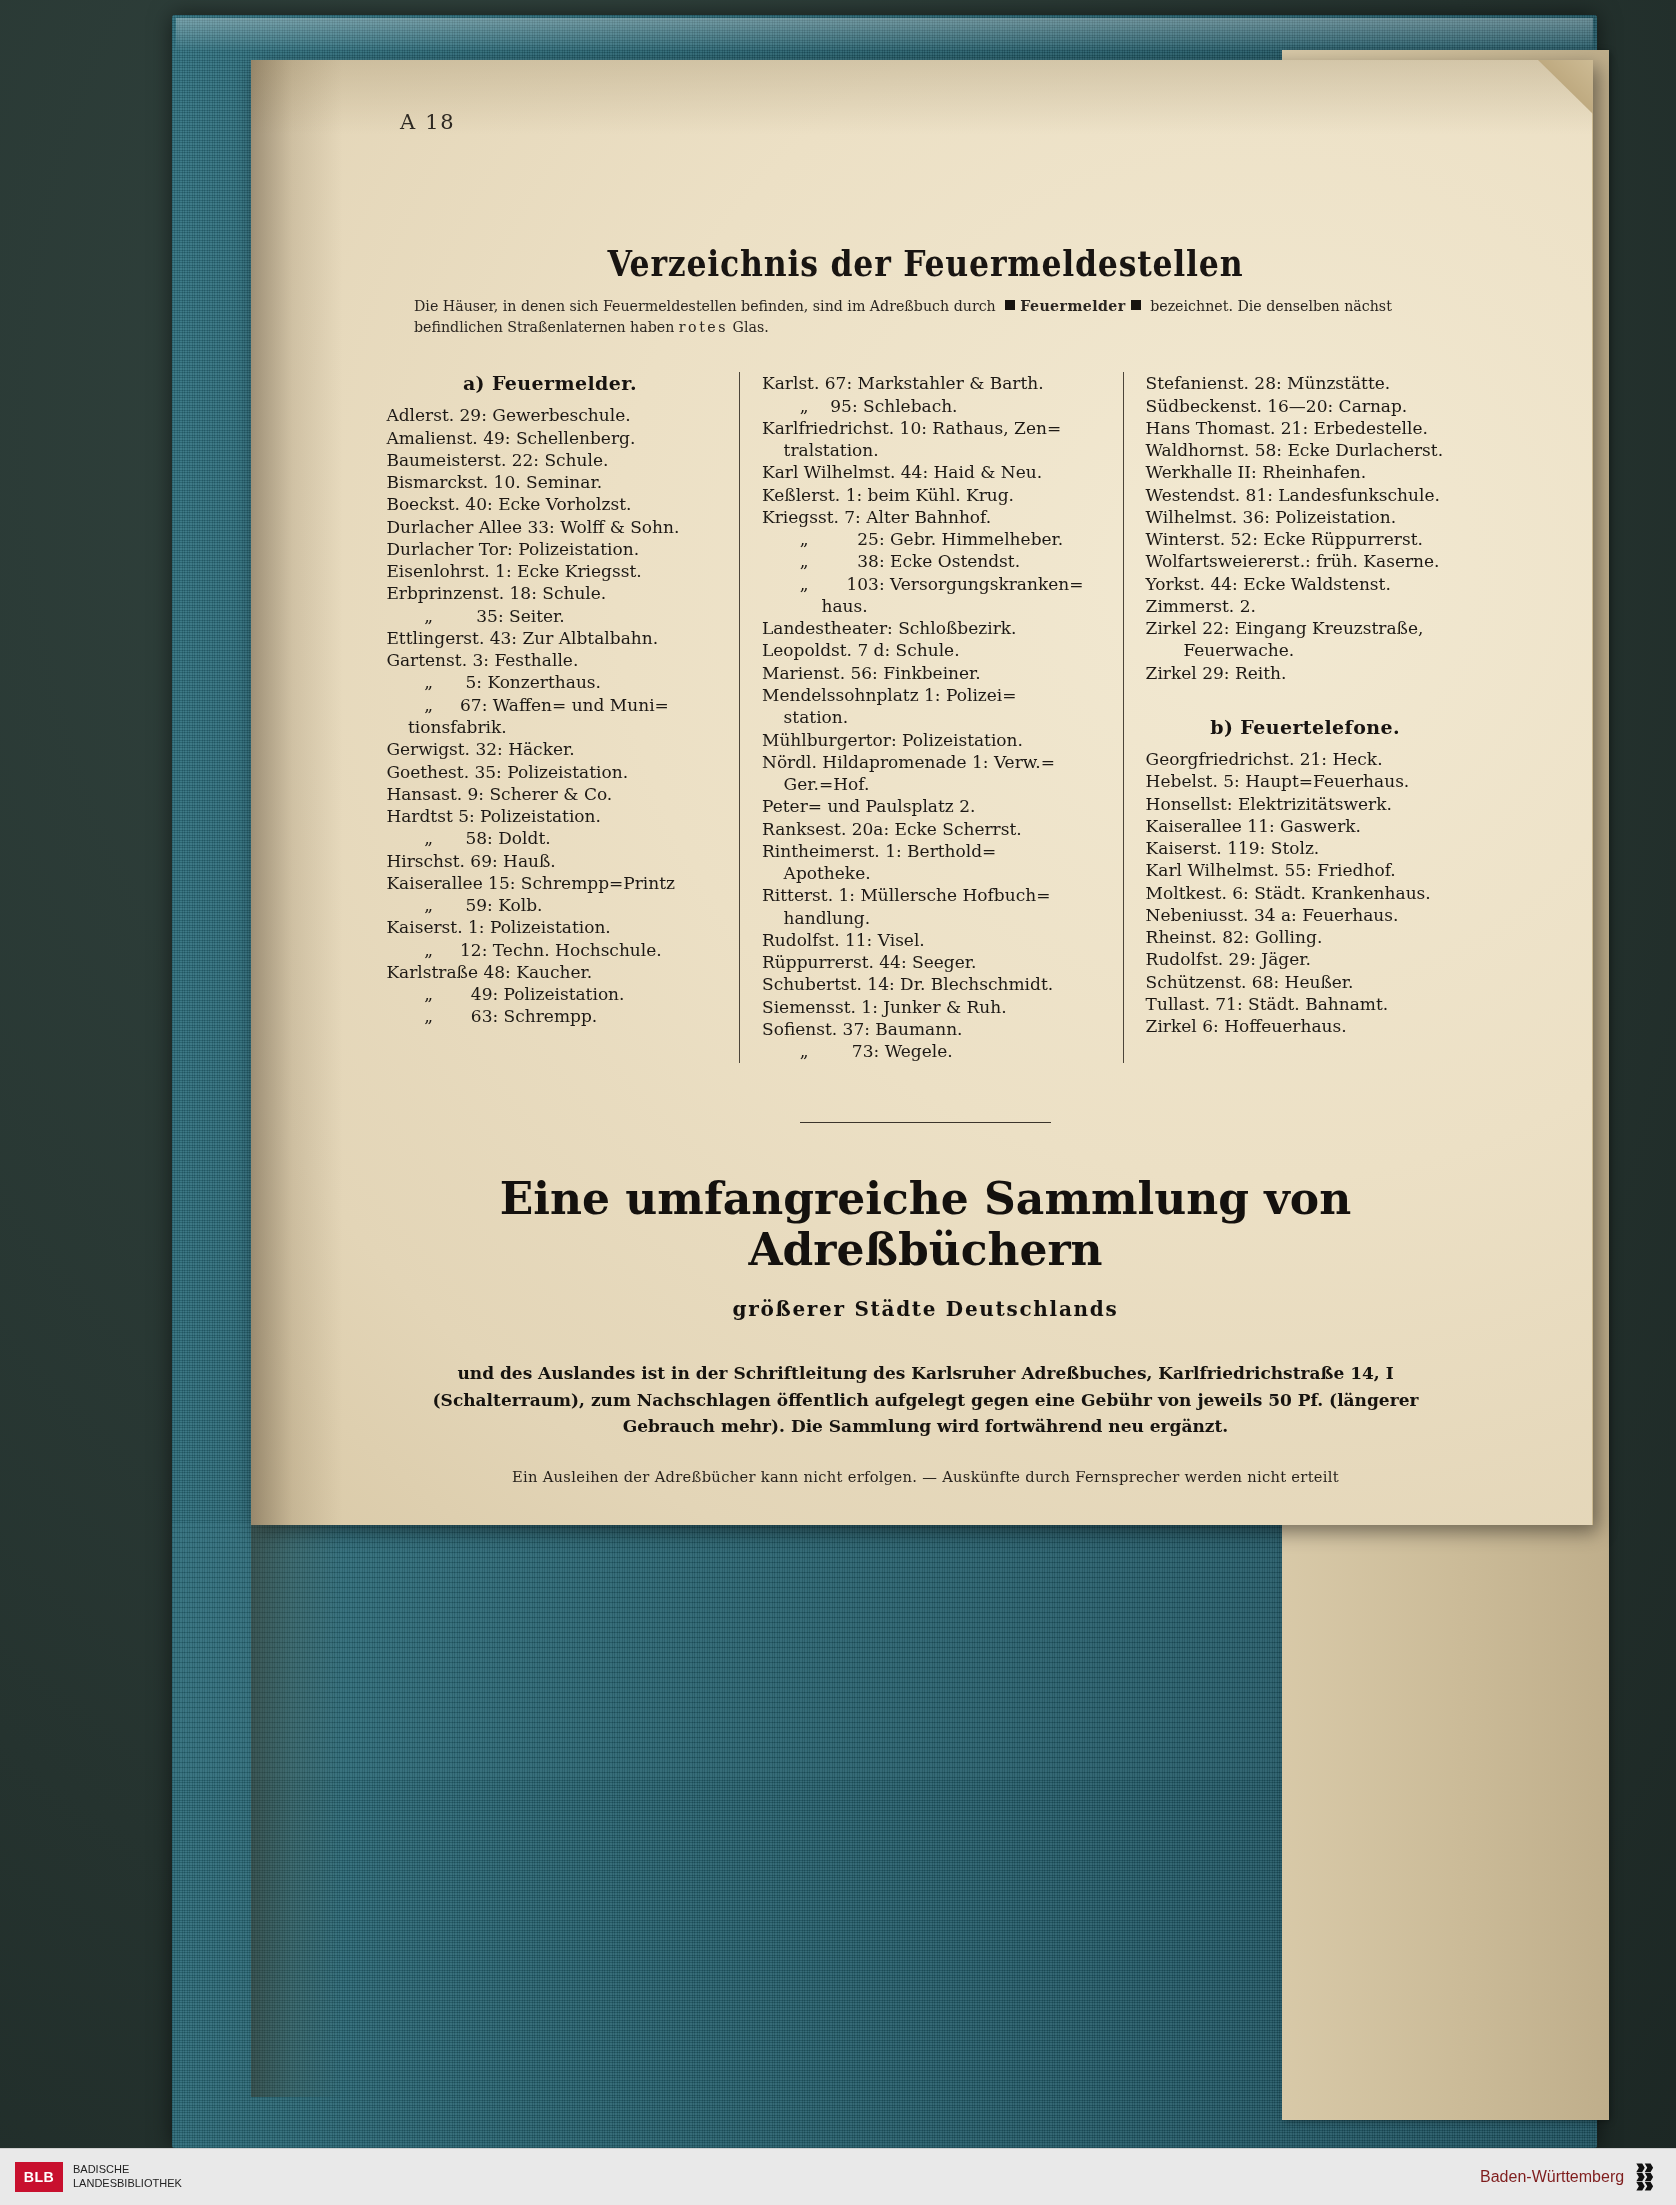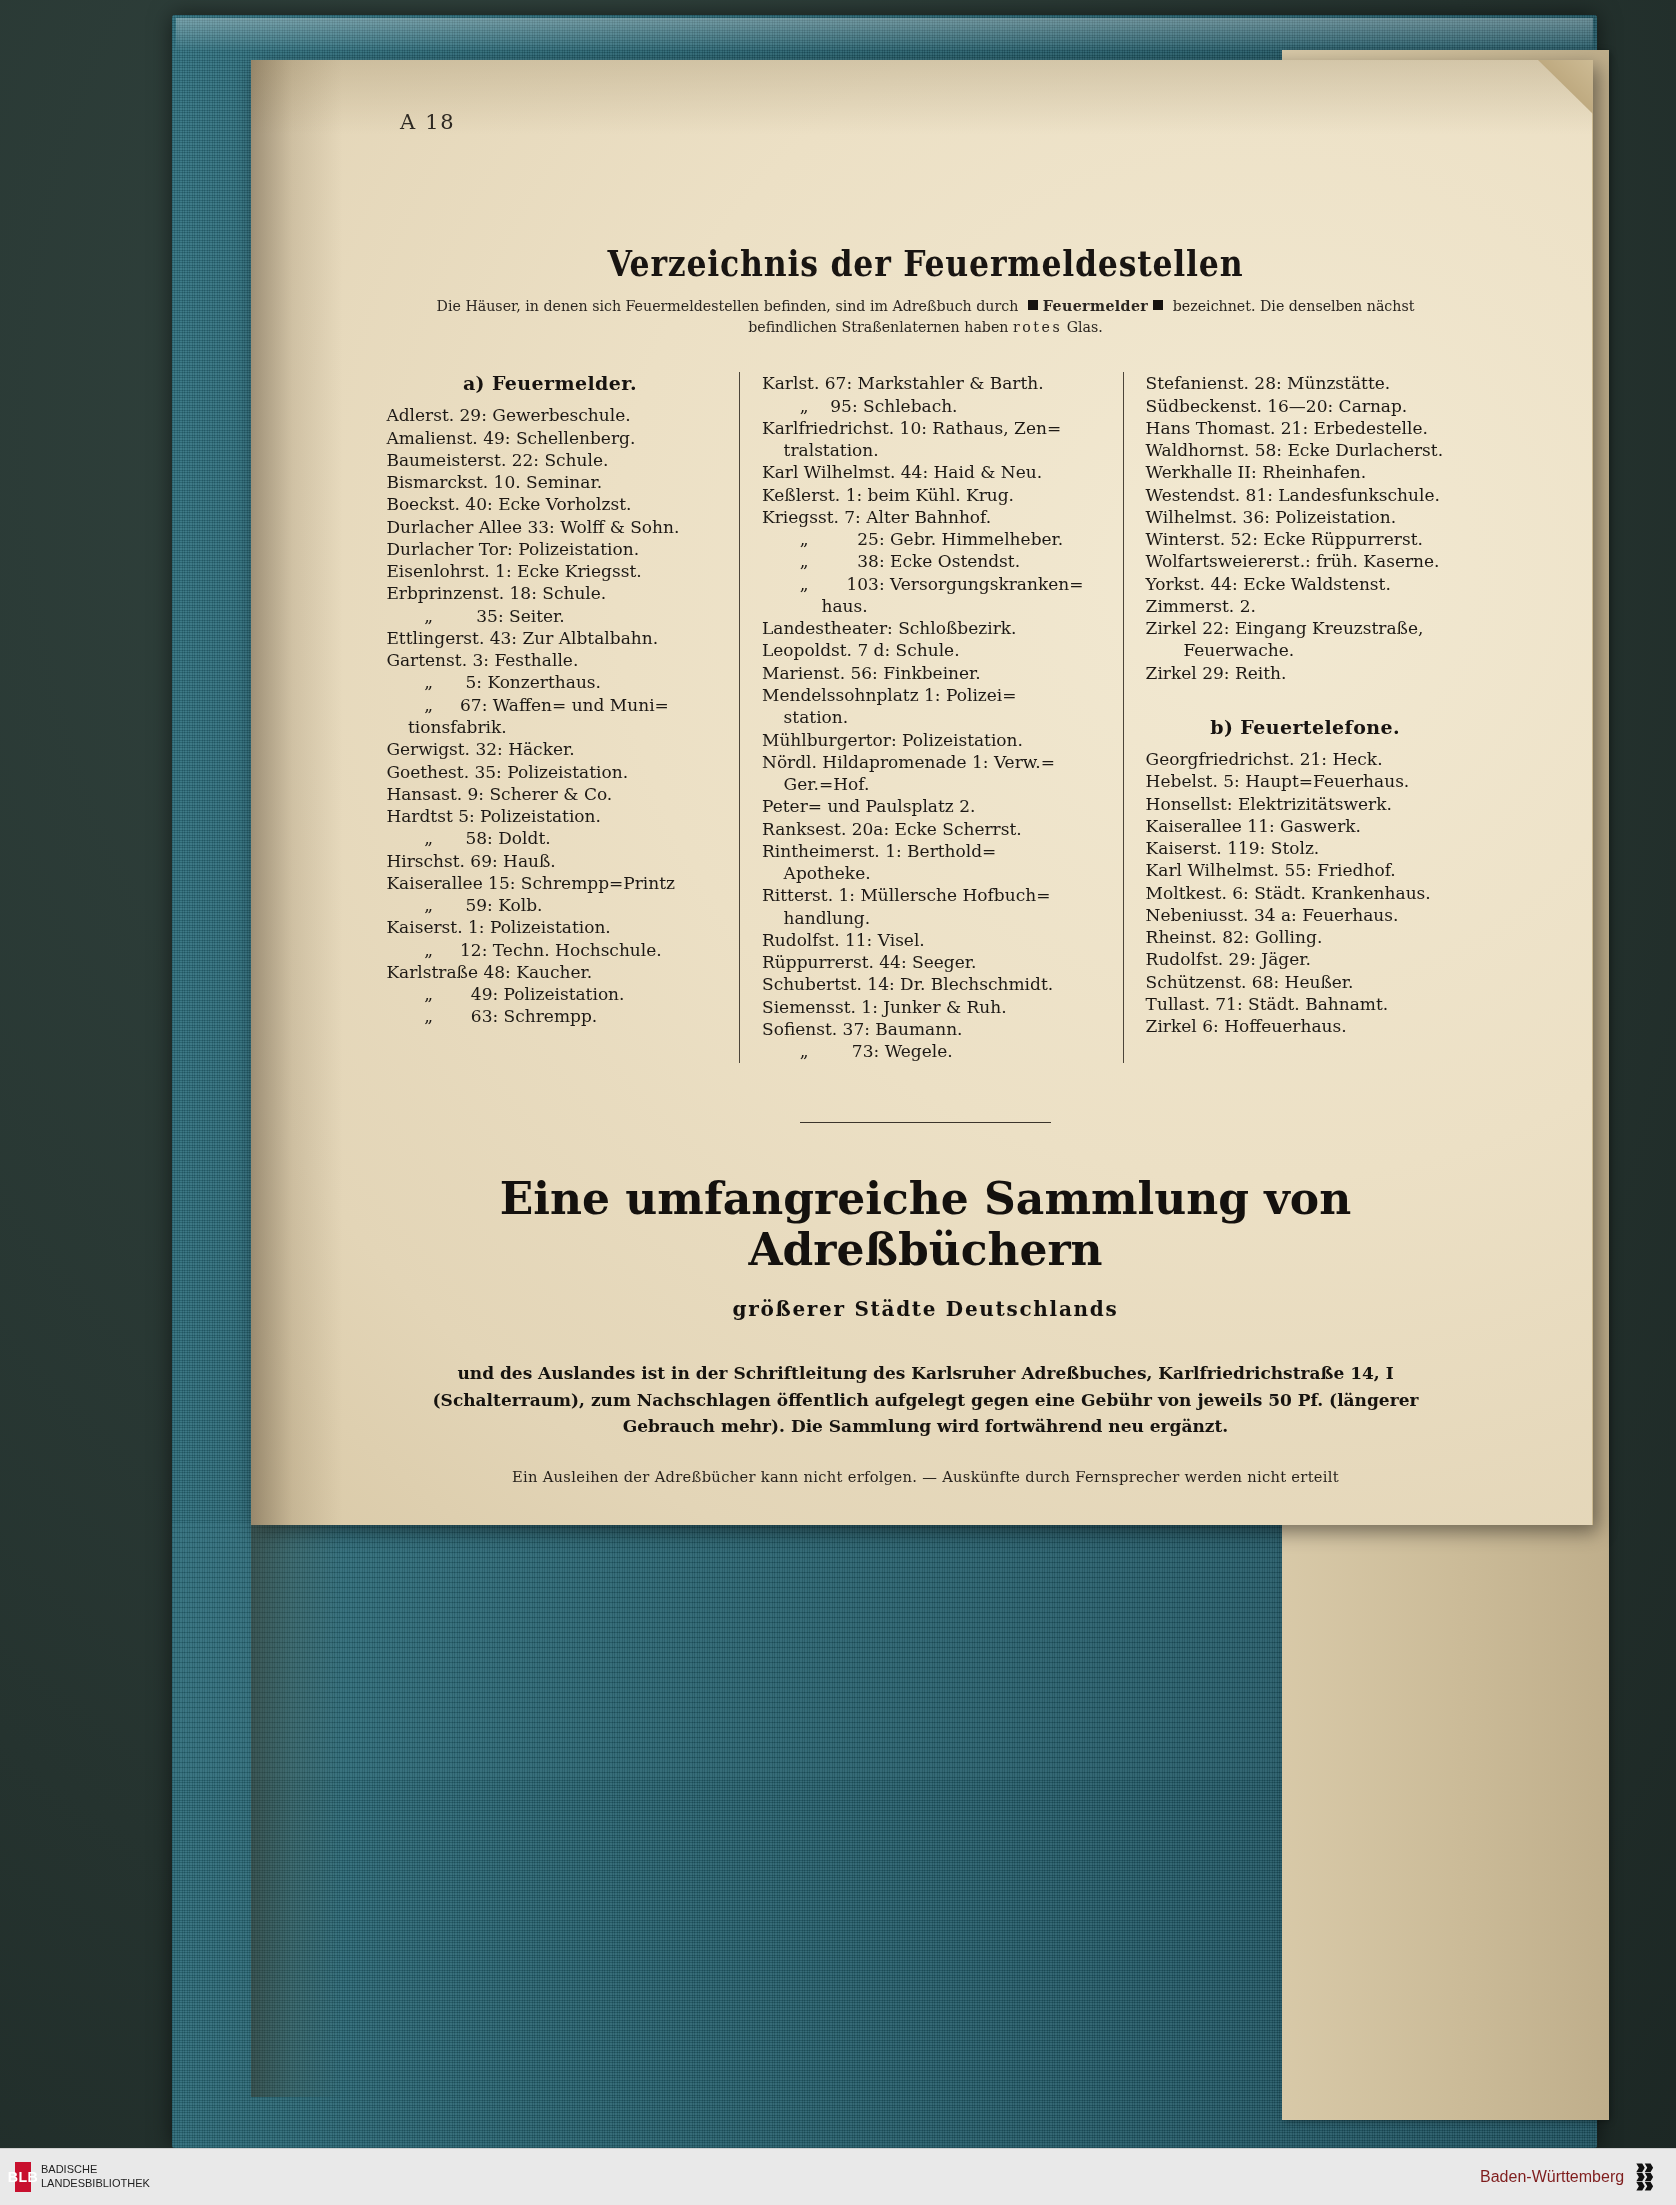--- a/index.html
+++ b/index.html
@@ -130,21 +130,21 @@
     font-stretch: condensed;
   }
   .subtitle {
     text-align: center;
     font-size: 22px;
     color: #24201c;
     margin-bottom: 22px;
     font-weight: bold;
   }
   .intro {
-    text-align: center;
+    text-align: left;
     font-size: 14.2px;
     line-height: 1.5;
     color: #2a2520;
     margin: 0 auto 34px auto;
     width: 1023px;
   }
   .intro .boxed {
     font-weight: bold;
     letter-spacing: 0.4px;
   }
@@ -252,21 +252,21 @@
     justify-content: space-between;
     padding: 0 15px;
     box-sizing: border-box;
   }
   #lib-brand {
     display: flex;
     align-items: center;
     gap: 10px;
   }
   #blb-logo {
-    width: 16px;
+    width: 48px;
     height: 30px;
     background: #c8102e;
     color: #fff;
     font-family: "Liberation Sans", sans-serif;
     font-size: 14.2px;
     font-weight: bold;
     display: flex;
     align-items: center;
     justify-content: center;
     letter-spacing: 0.4px;

